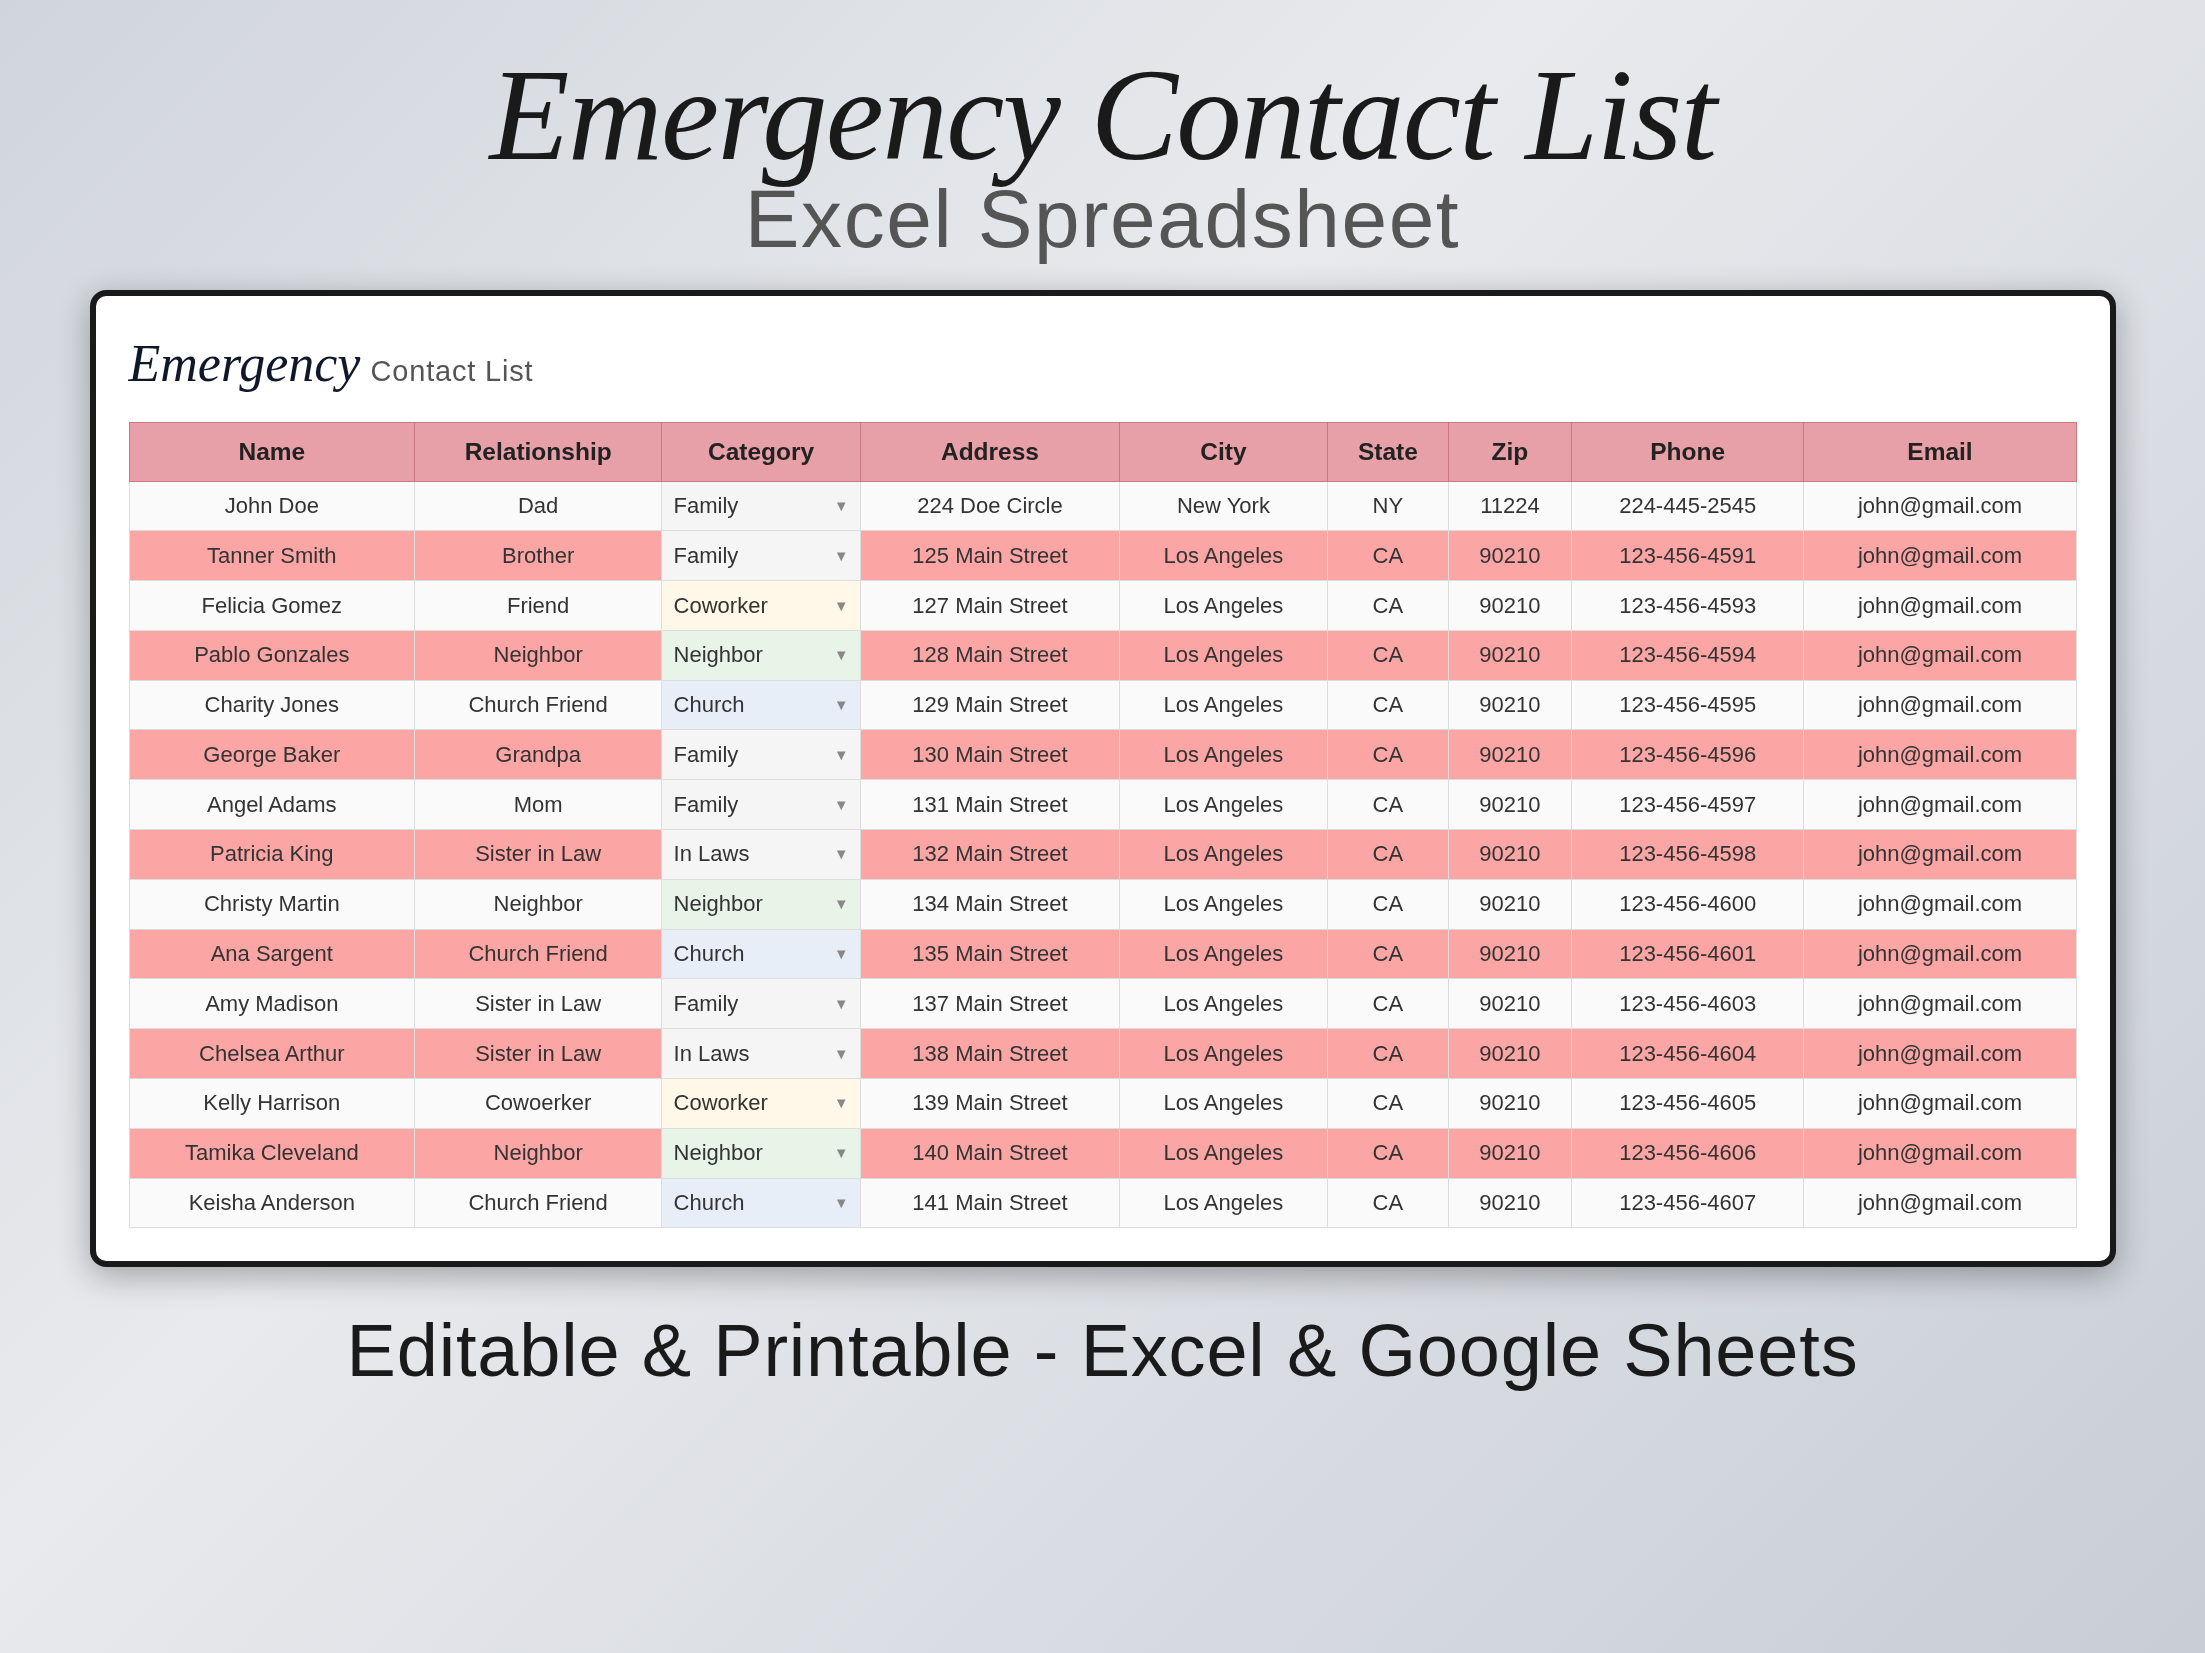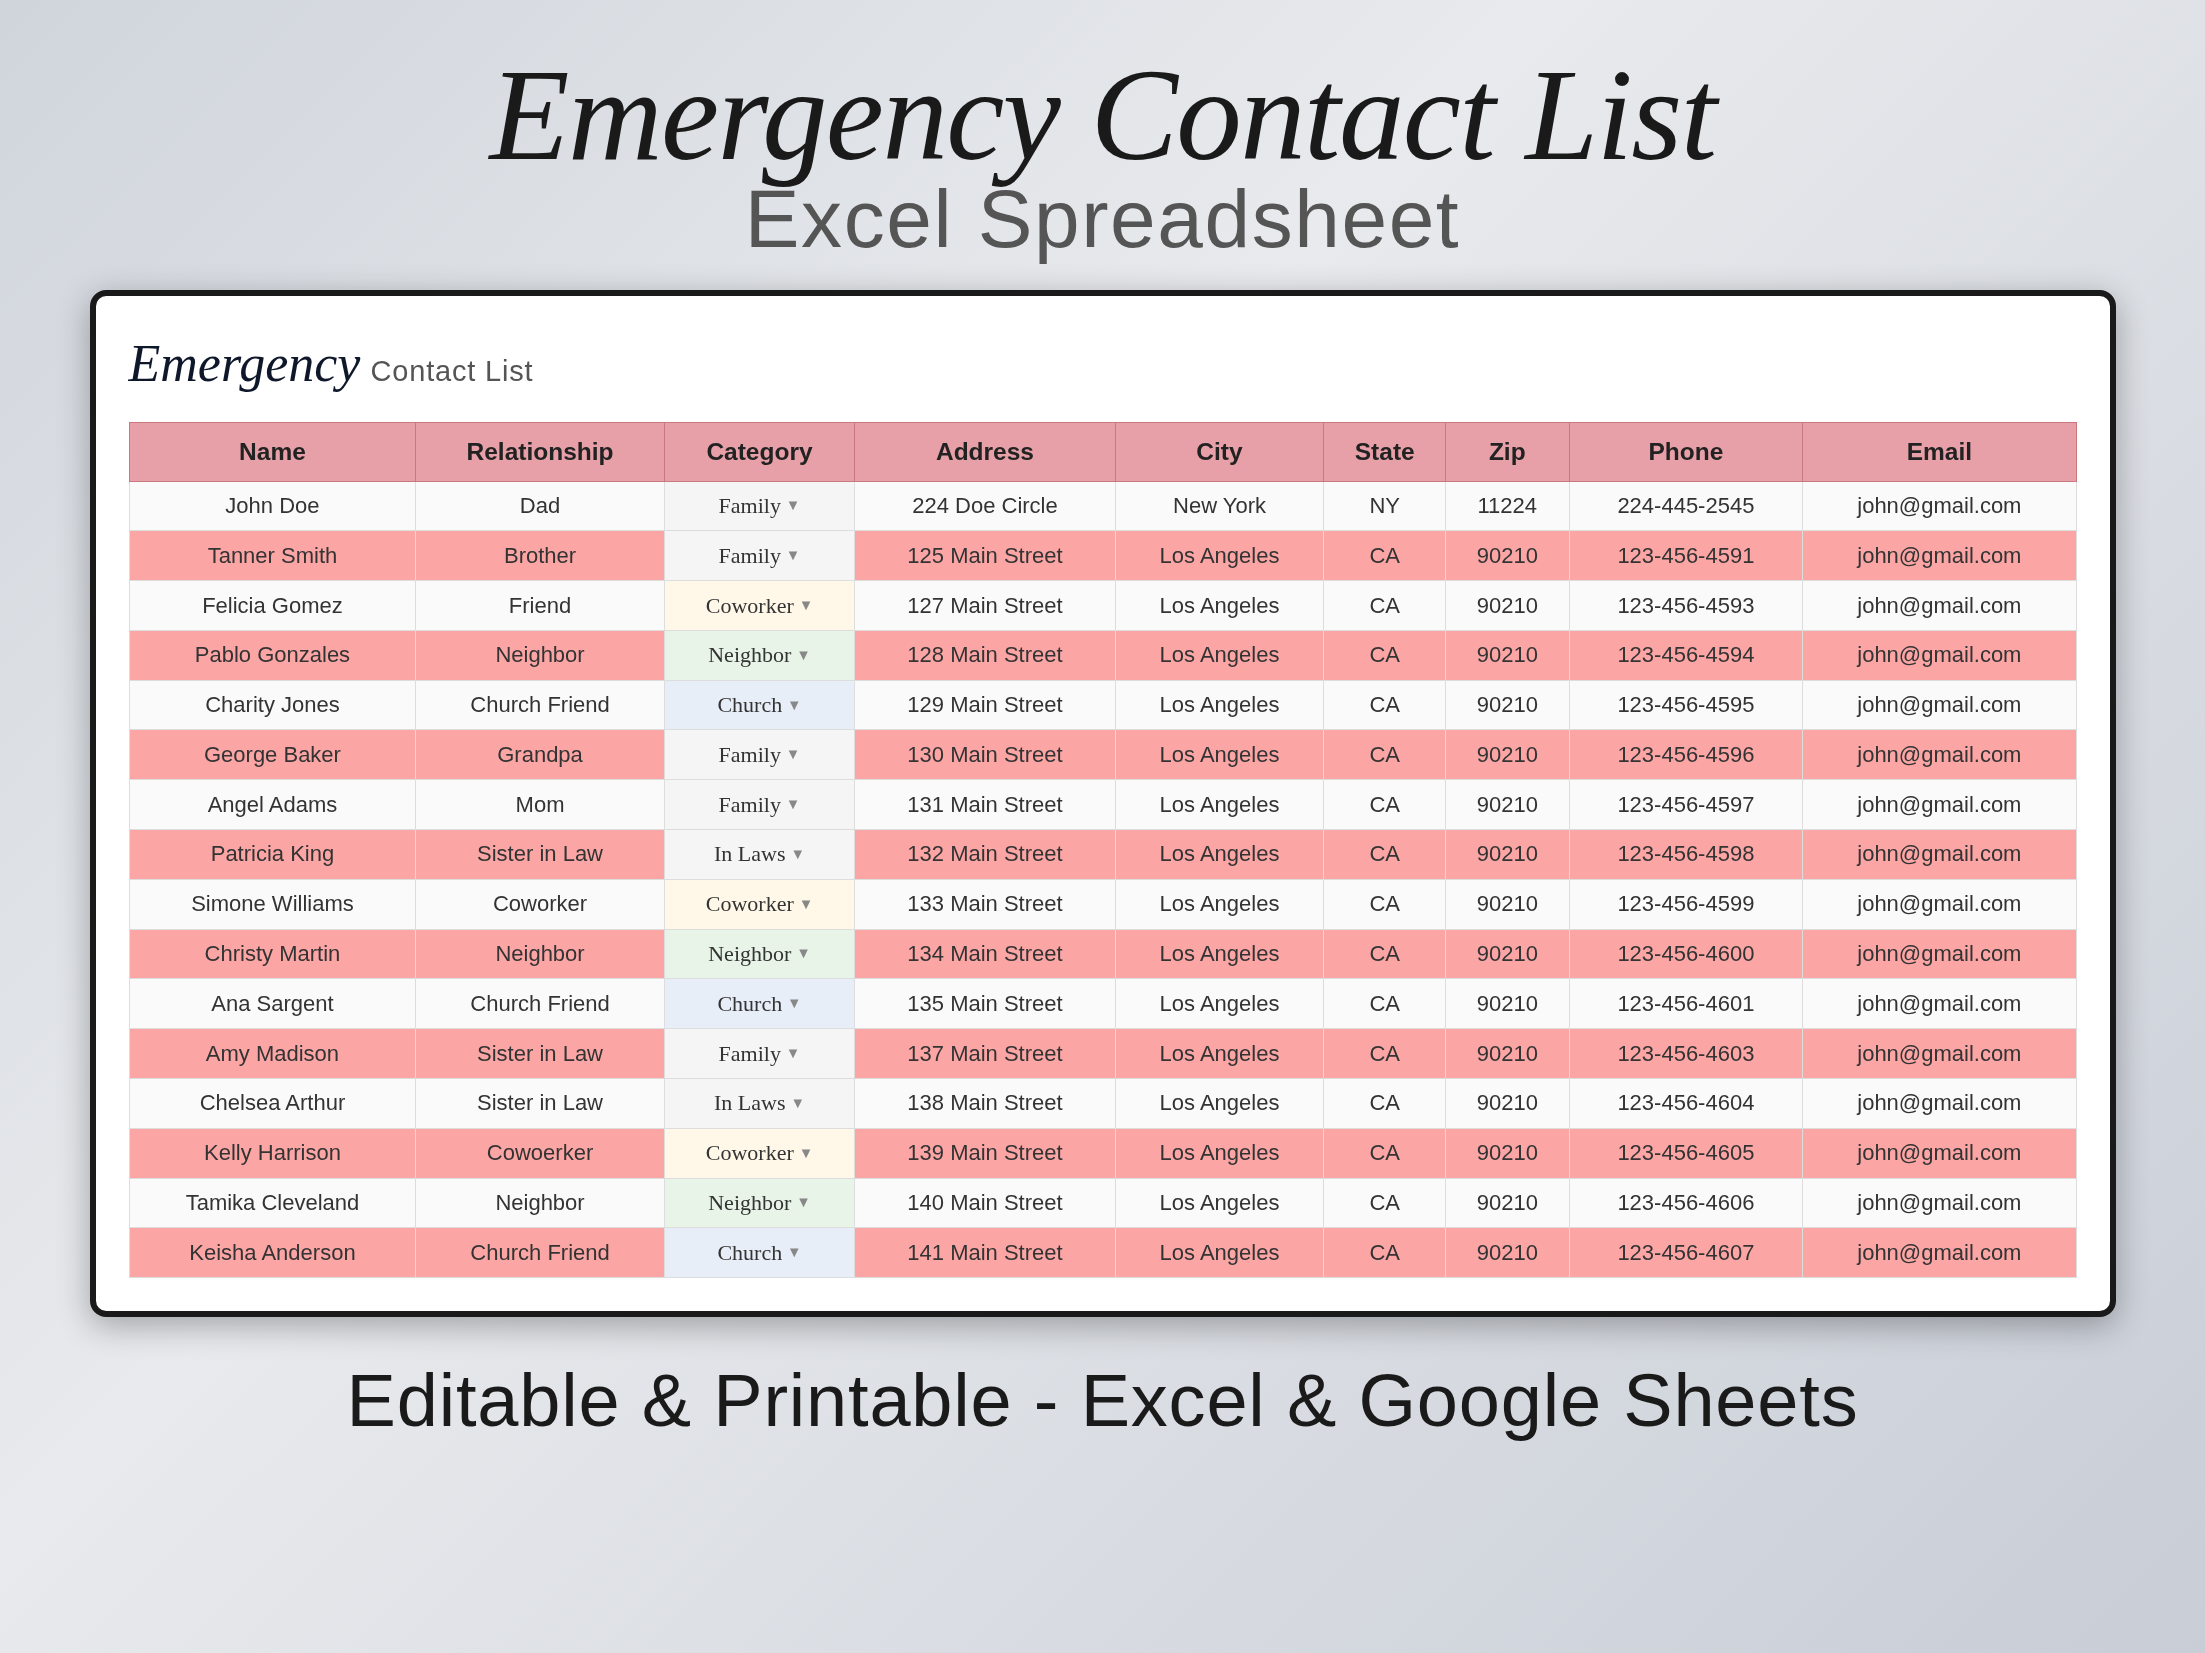--- a/index.html
+++ b/index.html
@@ -103,23 +103,22 @@
       padding: 11.4px 11.4px;
       text-align: center;
       border: 0.8px solid #ddd;
       color: #333;
       font-size: 22px;
     }
 
     .category-cell {
       display: flex;
       align-items: center;
-      justify-content: center;
+      justify-content: space-between;
       gap: 4.9px;
-      font-family: Liberation Serif, serif;
     }
 
     .dropdown-arrow {
       font-size: 14.7px;
       color: #888;
     }
 
     .category-family { background-color: #f5f5f5; }
     .category-neighbor { background-color: #e8f4e8; }
     .category-church { background-color: #e8eef8; }
@@ -285,36 +284,20 @@
             </div>
           </td>
           <td>132 Main Street</td>
           <td>Los Angeles</td>
           <td>CA</td>
           <td>90210</td>
           <td>123-456-4598</td>
           <td>john@gmail.com</td>
         </tr>
         <tr>
-          <td>Simone Williams</td>
-          <td>Coworker</td>
-          <td class="category-coworker">
-            <div class="category-cell">
-              <span>Coworker</span>
-              <span class="dropdown-arrow">▼</span>
-            </div>
-          </td>
-          <td>133 Main Street</td>
-          <td>Los Angeles</td>
-          <td>CA</td>
-          <td>90210</td>
-          <td>123-456-4599</td>
-          <td>john@gmail.com</td>
-        </tr>
-        <tr>
           <td>Christy Martin</td>
           <td>Neighbor</td>
           <td class="category-neighbor">
             <div class="category-cell">
               <span>Neighbor</span>
               <span class="dropdown-arrow">▼</span>
             </div>
           </td>
           <td>134 Main Street</td>
           <td>Los Angeles</td>

